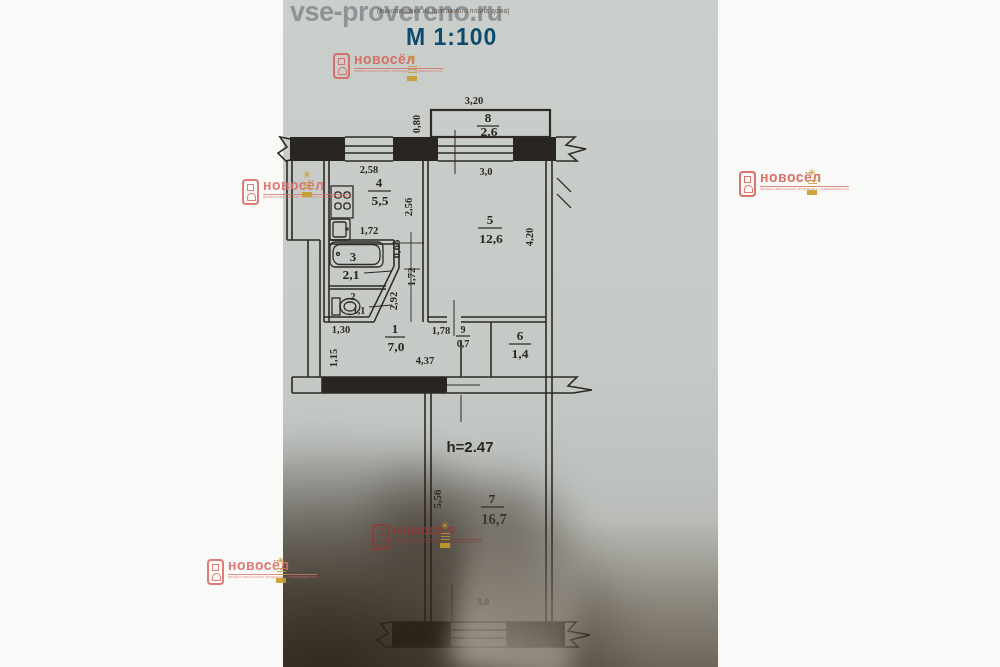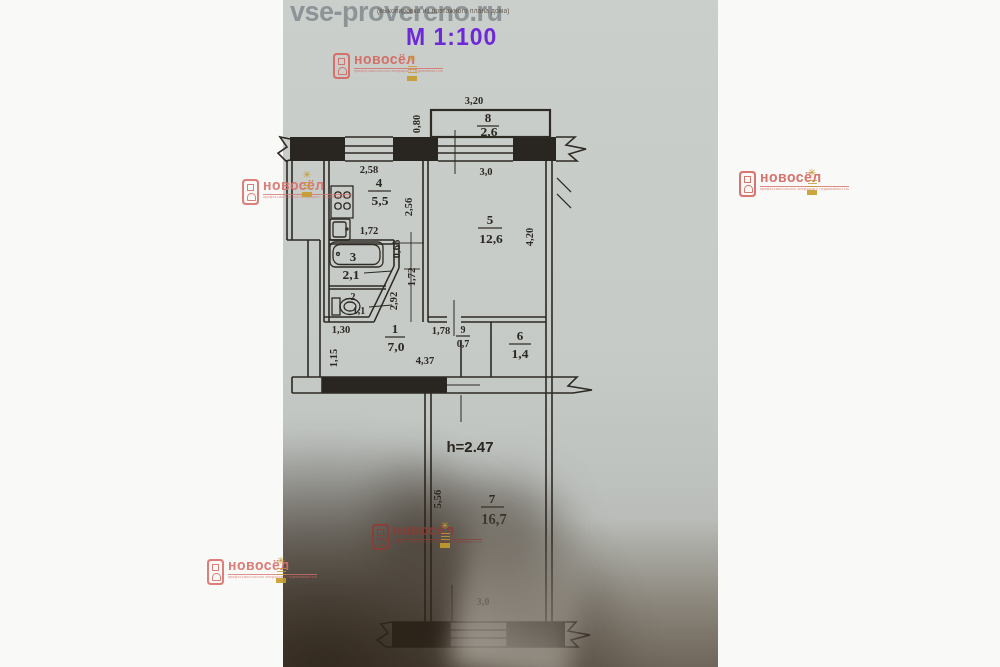--- a/index.html
+++ b/index.html
@@ -32,21 +32,21 @@
      background:linear-gradient(to bottom,rgba(70,56,40,0) 0%,rgba(70,56,40,.35) 60%,
                 rgba(58,46,32,.5) 100%);}
   .sh-streak{left:178px;top:515px;width:120px;height:160px;filter:blur(12px);
      transform:rotate(9deg);
      background:linear-gradient(200deg,rgba(242,238,228,0) 10%,rgba(242,238,228,.5) 90%);}
   
   .wm{position:absolute;z-index:4;}
   .site{left:290px;top:-3px;font-size:27px;font-weight:bold;letter-spacing:-.5px;
         color:rgba(136,144,148,.95);}
   .note{left:377px;top:7px;font-size:6.5px;color:rgba(92,80,68,.9);letter-spacing:.2px;}
-  .scale{left:406px;top:24px;font-size:23px;font-weight:bold;color:#6d28d9;letter-spacing:1px;}
+  .scale{left:406px;top:24px;font-size:23px;font-weight:bold;color:#0c4a6e;letter-spacing:1px;}
   .nv{display:flex;align-items:flex-start;gap:4px;color:rgba(212,106,99,.92);}
   .nv .ic{width:13px;height:22px;border:2px solid currentColor;border-radius:4px;
           position:relative;flex:0 0 auto;margin-top:1px;}
   .nv .ic::before{content:"";position:absolute;left:3px;top:3px;width:5px;height:5px;
           border:1.5px solid currentColor;}
   .nv .ic::after{content:"";position:absolute;left:2.5px;bottom:2px;width:7px;height:6px;
           border:1.5px solid currentColor;border-radius:5px 5px 1px 1px;}
   .nv .tx{display:flex;flex-direction:column;line-height:1;}
   .nv .nm{font-size:14px;font-weight:bold;letter-spacing:.5px;}
   .nv .sub{font-size:3.6px;margin-top:2px;padding-top:1px;border-top:1px solid currentColor;

